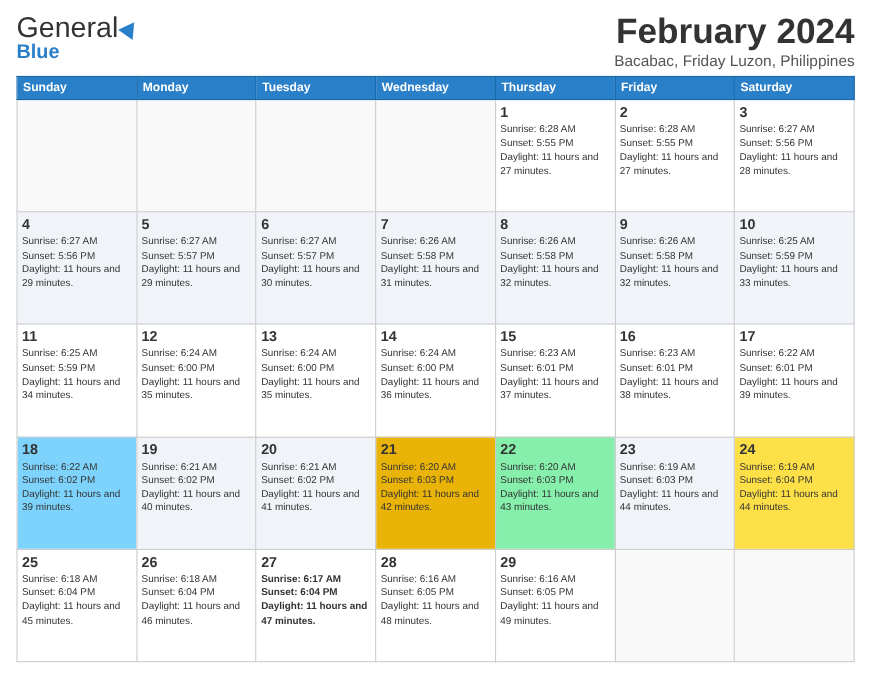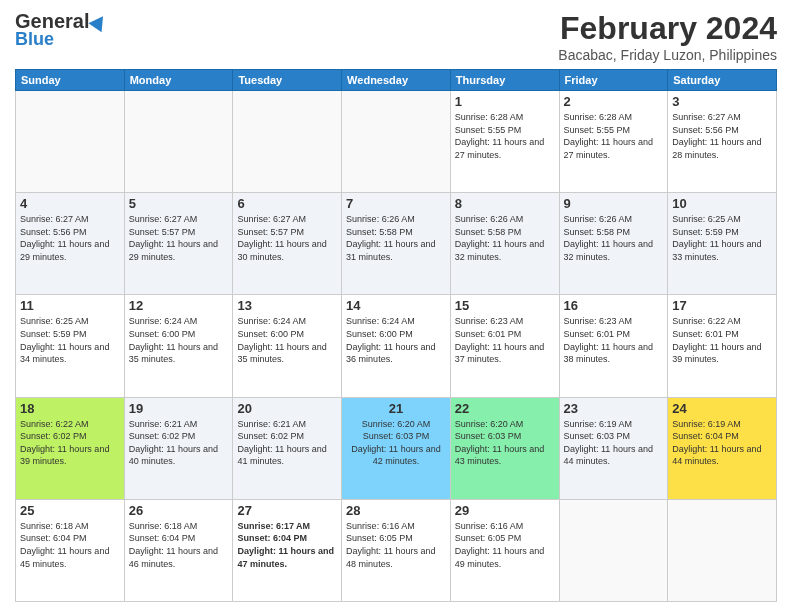--- a/index.html
+++ b/index.html
@@ -97,21 +97,21 @@
       background: #f0f4f8;
     }
   </style>
 </head>
 <body>
 
 <div class="page">
   <div class="header">
     <div class="logo">
       <div style="display:flex;align-items:center;">
-        <span style="font-size:20px;font-weight:bold;color:#333;">General</span>
+        <span style="font-size:26px;font-weight:normal;color:#333;">General</span>
         <span class="logo-triangle"></span>
       </div>
       <span style="font-size:18px;font-weight:bold;color:#2a7fc9;margin-top:-4px;">Blue</span>
     </div>
     <div class="title-area">
       <h1>February 2024</h1>
       <h2>Bacabac, Friday Luzon, Philippines</h2>
     </div>
   </div>
 
@@ -234,39 +234,39 @@
 Daylight: 11 hours and 38 minutes.</div>
           </td>
           <td>
             <span class="day-number">17</span>
             <div class="day-info" style="white-space: pre-line;">Sunrise: 6:22 AM
 Sunset: 6:01 PM
 Daylight: 11 hours and 39 minutes.</div>
           </td>
         </tr>
         <tr class="alt-row">
-          <td style="background: #bef264;">
+          <td style="background: #7dd3fc;">
             <span class="day-number">18</span>
             <div class="day-info" style="white-space: pre-line;">Sunrise: 6:22 AM
 Sunset: 6:02 PM
 Daylight: 11 hours and 39 minutes.</div>
           </td>
           <td style="background: rgb(240, 244, 248);">
             <span class="day-number">19</span>
             <div class="day-info" style="white-space: pre-line;">Sunrise: 6:21 AM
 Sunset: 6:02 PM
 Daylight: 11 hours and 40 minutes.</div>
           </td>
           <td style="background: rgb(240, 244, 248);">
             <span class="day-number">20</span>
             <div class="day-info" style="white-space: pre-line;">Sunrise: 6:21 AM
 Sunset: 6:02 PM
 Daylight: 11 hours and 41 minutes.</div>
           </td>
-          <td style="background: #7dd3fc; text-align: center;">
+          <td style="background: #eab308;">
             <span class="day-number">21</span>
             <div class="day-info" style="white-space: pre-line;">Sunrise: 6:20 AM
 Sunset: 6:03 PM
 Daylight: 11 hours and 42 minutes.</div>
           </td>
           <td style="background: #86efac;">
             <span class="day-number">22</span>
             <div class="day-info" style="white-space: pre-line;">Sunrise: 6:20 AM
 Sunset: 6:03 PM
 Daylight: 11 hours and 43 minutes.</div>

